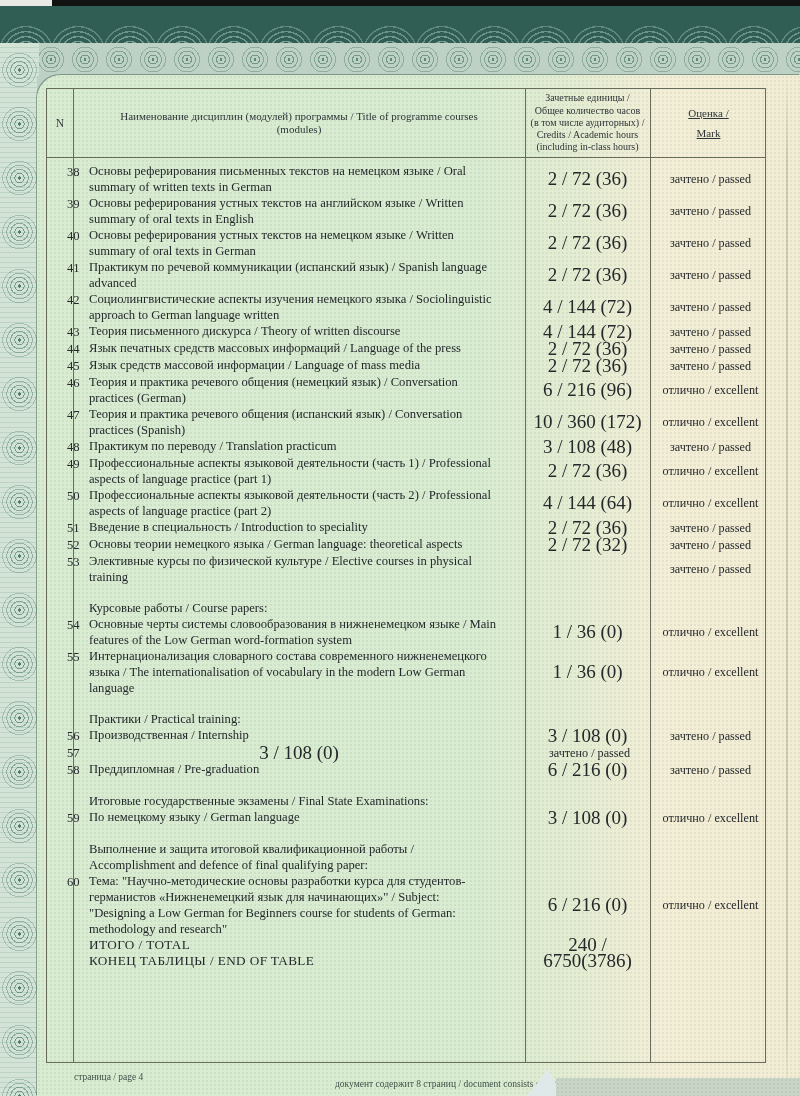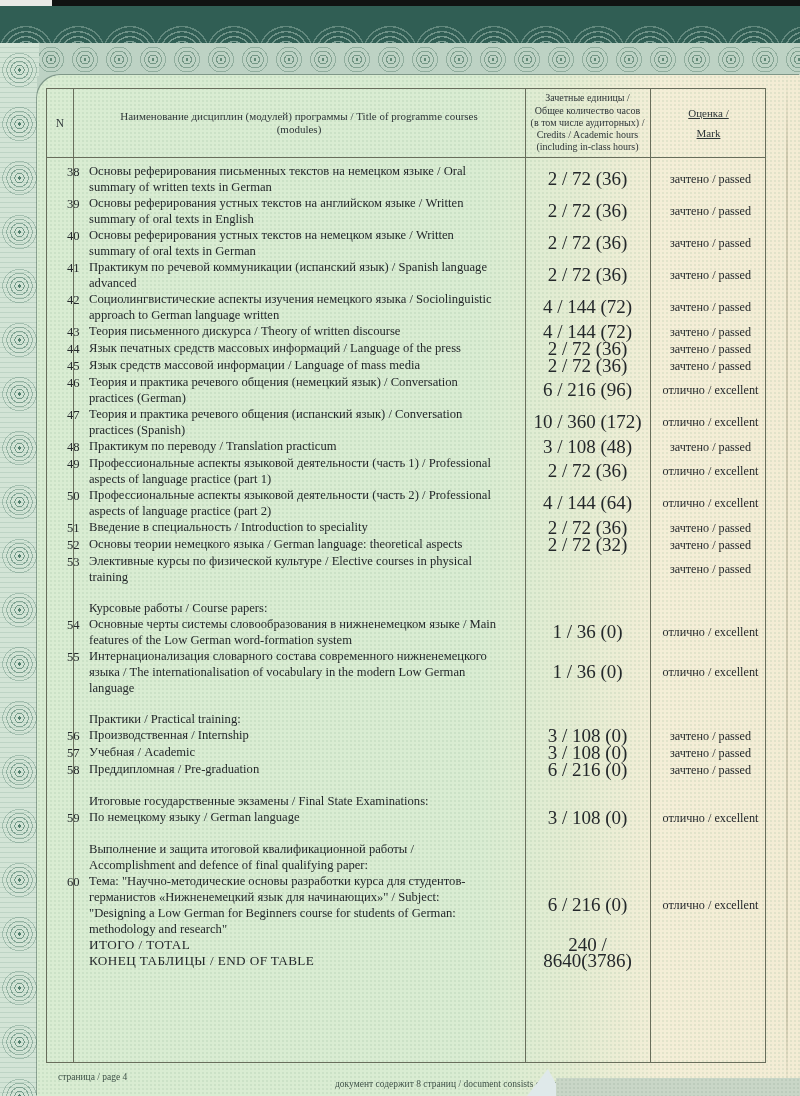--- a/index.html
+++ b/index.html
@@ -90,21 +90,21 @@
   .tbody{flex:1 1 auto;padding-top:5px;overflow:hidden;}
   .trow{display:grid;grid-template-columns:26px 452px 125px 117px;}
   .cell{font-size:12.6px;line-height:16px;}
   .cell-num{text-align:center;padding-top:1px;margin-left:20px;}
   .cell-title{padding:0 26px 0 16px;white-space:pre-line;}
   .cell-credits{display:flex;align-items:center;justify-content:center;text-align:center;font-size:19px;}
   .cell-mark{display:flex;align-items:center;justify-content:center;text-align:left;font-size:12.2px;padding-left:4px;}
   .type-section{margin-top:15px;}
   .type-total .cell-title{letter-spacing:.4px;font-size:13.2px;}
   
-  .footer-left{position:absolute;left:58px;top:1072px;font-size:9.5px;color:#3f5148;}
+  .footer-left{position:absolute;left:74px;top:1072px;font-size:9.5px;color:#3f5148;}
   .footer-right{position:absolute;left:335px;top:1079px;font-size:9.5px;color:#3f5148;}
   
   .bottom-mat{
     position:absolute;left:556px;top:1078px;width:244px;height:18px;
     background:#c9d6c7;
     background-image:radial-gradient(rgba(110,140,120,.18) .6px, transparent 1.1px);
     background-size:4px 4px;
   }
   .corner-fold{
     position:absolute;left:527px;top:1069px;width:36px;height:27px;
@@ -261,21 +261,20 @@
     <div class="cell cell-mark"></div>
   </div>
       <div class="trow type-course">
     <div class="cell cell-num">56</div>
     <div class="cell cell-title">Производственная / Internship</div>
     <div class="cell cell-credits">3 / 108 (0)</div>
     <div class="cell cell-mark">зачтено / passed</div>
   </div>
       <div class="trow type-course">
     <div class="cell cell-num">57</div>
-    <div class="cell cell-title">Учебная / Academic</div>
     <div class="cell cell-credits">3 / 108 (0)</div>
     <div class="cell cell-mark">зачтено / passed</div>
   </div>
       <div class="trow type-course">
     <div class="cell cell-num">58</div>
     <div class="cell cell-title">Преддипломная / Pre-graduation</div>
     <div class="cell cell-credits">6 / 216 (0)</div>
     <div class="cell cell-mark">зачтено / passed</div>
   </div>
       <div class="trow type-section">
@@ -299,21 +298,21 @@
       <div class="trow type-course">
     <div class="cell cell-num">60</div>
     <div class="cell cell-title">Тема: "Научно-методические основы разработки курса для студентов-германистов «Нижненемецкий язык для начинающих»" / Subject: "Designing a Low German for Beginners course for students of German: methodology and research"</div>
     <div class="cell cell-credits">6 / 216 (0)</div>
     <div class="cell cell-mark">отлично / excellent</div>
   </div>
       <div class="trow type-total">
     <div class="cell cell-num"></div>
     <div class="cell cell-title">ИТОГО / TOTAL
 КОНЕЦ ТАБЛИЦЫ / END OF TABLE</div>
-    <div class="cell cell-credits">240 / 8640(3786)</div>
+    <div class="cell cell-credits">240 / 6750(3786)</div>
     <div class="cell cell-mark"></div>
   </div>
     </div>
 </div>
 
 <div class="footer-left">страница / page 4</div>
 <div class="footer-right">документ содержит 8 страниц / document consists of 8 pages</div>
 <div class="corner-fold"></div>
 <div class="bottom-mat"></div>
 

